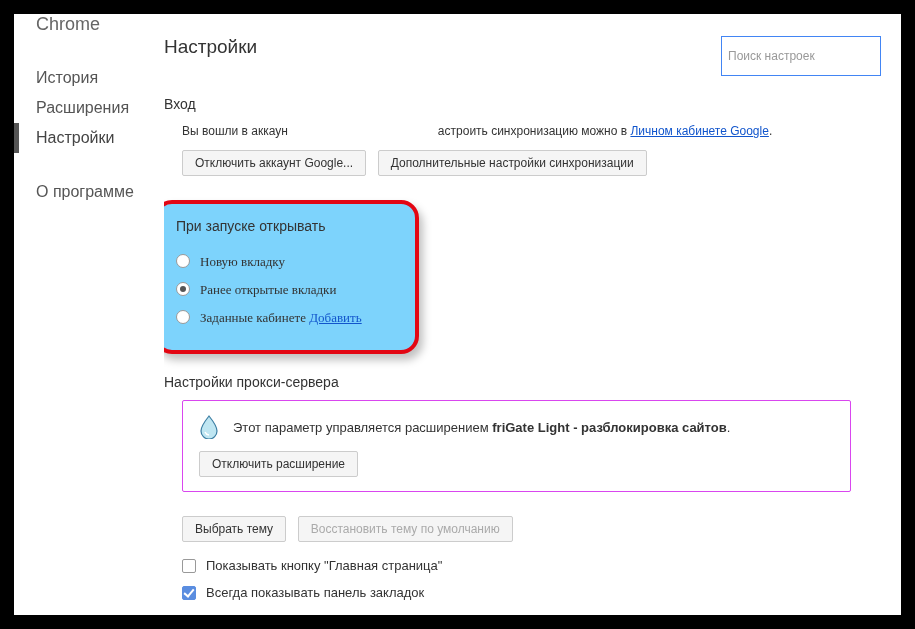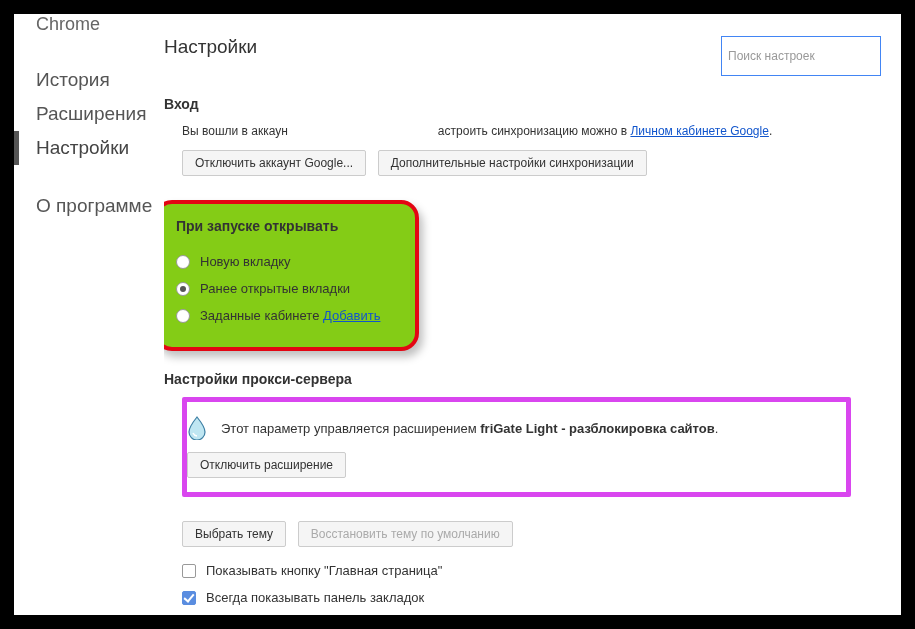--- a/index.html
+++ b/index.html
@@ -23,21 +23,21 @@
     width: 150px;
     padding-left: 22px;
   }
   .sidebar-title {
     font-size: 18px;
     font-weight: 400;
     color: #666;
     margin-bottom: 28px;
   }
   .sidebar-item {
-    font-size: 19px;
+    font-size: 16px;
     color: #555;
     padding: 6px 0;
     cursor: pointer;
   }
   .sidebar-item.active {
     color: #444;
     position: relative;
   }
   .sidebar-item.active::before {
     content: "";
@@ -73,21 +73,20 @@
     font-size: 12px;
     outline: none;
   }
   .search-input::placeholder { color: #999; }
 
   .section { margin-bottom: 24px; }
   .section-title {
     font-size: 14px;
     color: #333;
     margin-bottom: 10px;
-    font-weight: bold;
   }
   .section-body { padding-left: 18px; }
   .para {
     font-size: 12px;
     color: #333;
     line-height: 1.5;
     margin-bottom: 10px;
   }
   .redacted {
     display: inline-block;
@@ -112,53 +111,53 @@
   }
   .btn.disabled { color: #aaa; cursor: default; }
 
   .highlight-box {
     border: 4px solid #e30613;
     border-radius: 18px;
     padding: 14px 18px 18px 18px;
     margin-left: -10px;
     width: 265px;
     box-shadow: 4px 6px 8px rgba(0,0,0,0.25);
-    background: #84cc16;
+    background: #7dd3fc;
     margin-bottom: 20px;
   }
   .highlight-box .section-title { margin-bottom: 14px; }
   .radio-row {
     display: flex;
-    align-items: center;
     padding: 6px 0;
     font-size: 13px;
     color: #333;
+    font-family: Liberation Serif, serif;
   }
   .radio {
     width: 14px; height: 14px;
     border: 1px solid #999;
     border-radius: 50%;
     margin-right: 10px;
     position: relative;
     background: #fff;
     flex-shrink: 0;
   }
   .radio.checked::after {
     content: "";
     position: absolute;
     left: 3px; top: 3px;
     width: 6px; height: 6px;
     border-radius: 50%;
     background: #555;
   }
 
   .proxy-box {
-    border: 5px solid #d946ef;
+    border: 1px solid #d946ef;
     border-radius: 2px;
-    padding: 14px 0;
+    padding: 14px 16px;
     margin-left: 18px;
     margin-right: 30px;
   }
   .proxy-info {
     display: flex;
     align-items: center;
     margin-bottom: 12px;
     font-size: 13px;
   }
   .drop-icon {

